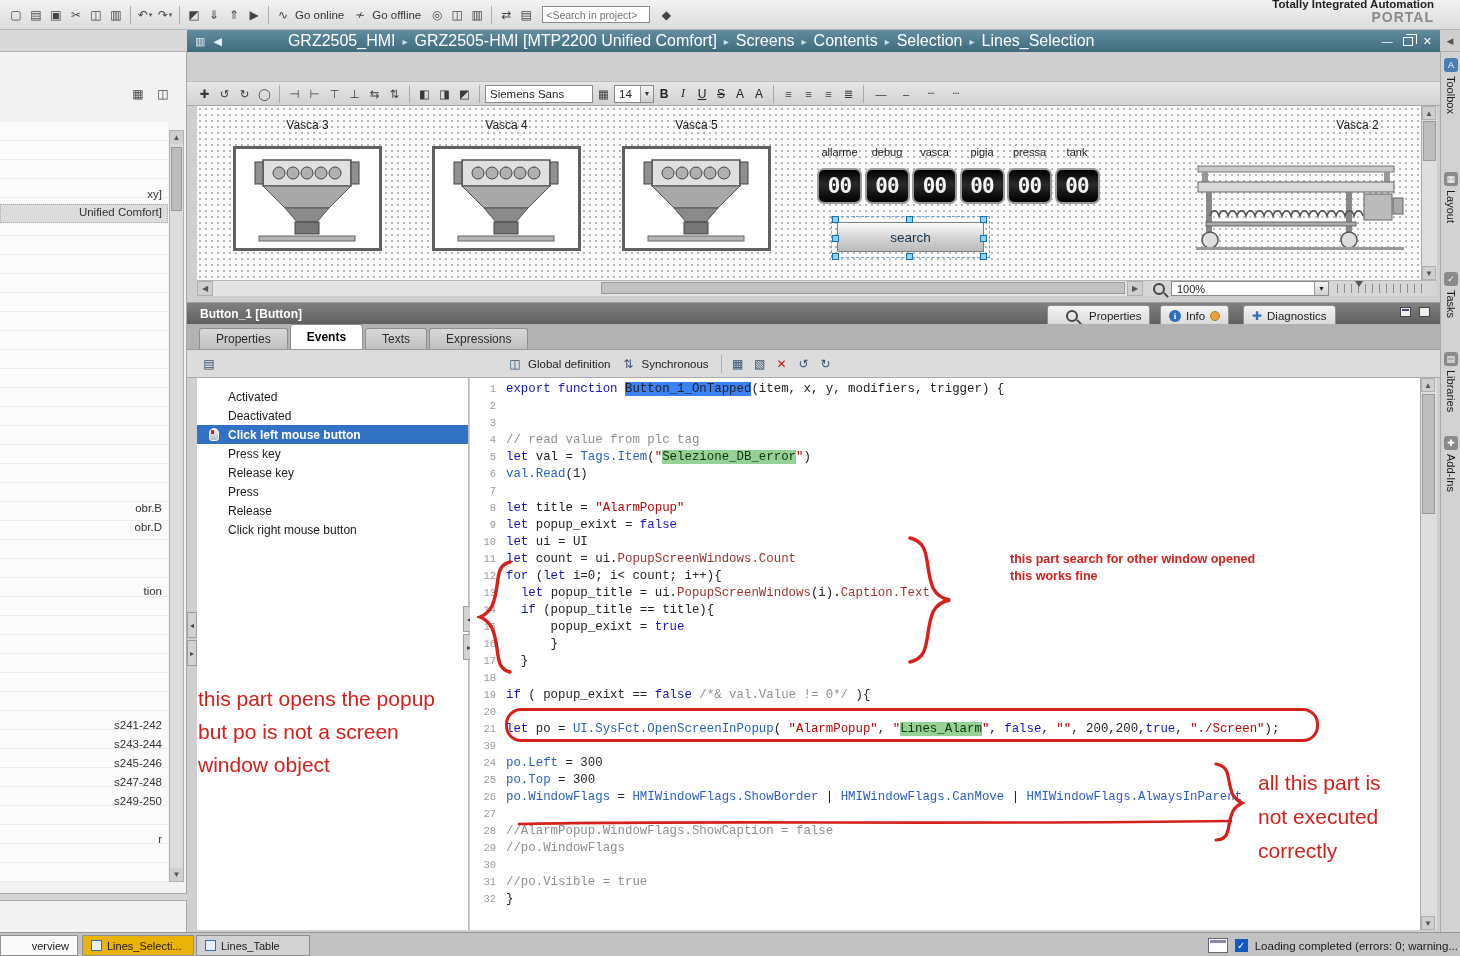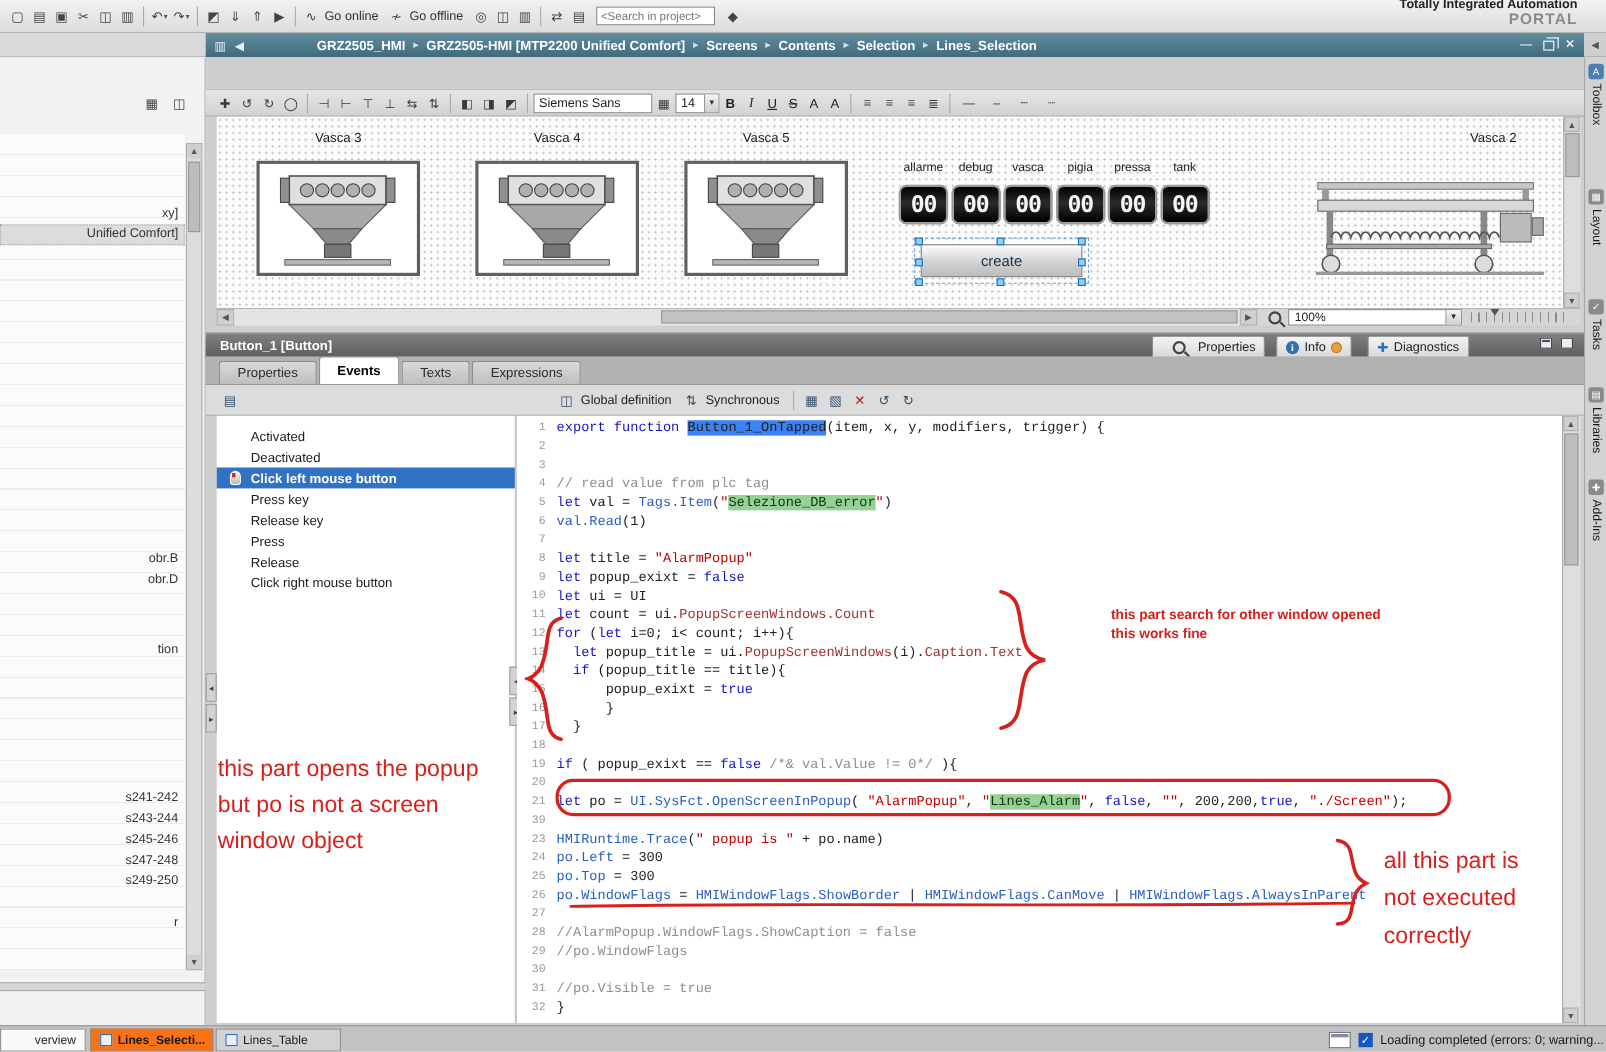--- a/index.html
+++ b/index.html
@@ -14,21 +14,21 @@
   .search-input{width:108px;height:17px;border:1px solid #8a8a8a;font-size:10.5px;padding:0 3px;color:#555;background:#fff;margin:0 6px}
   .brand{position:absolute;right:26px;top:-2px;text-align:right;line-height:13px}
   .brand .b1{font-size:11.5px;color:#222;font-weight:bold}
   .brand .b2{font-size:14px;color:#8a8a8a;font-weight:bold;letter-spacing:1px}
   
   .crumb-row{position:absolute;left:0;top:30px;width:1460px;height:22px}
   .crumb-left{position:absolute;left:0;top:0;width:187px;height:22px;background:#d9d9d9;border-bottom:1px solid #b5b5b5}
   .crumb-bar{position:absolute;left:187px;top:0;width:1253px;height:22px;background:linear-gradient(#628da0,#3f6b7c);display:flex;align-items:center;padding-left:8px;color:#fff}
   .crumb-ico{font-size:11px;color:#e8f2f6;margin-right:8px}
   .crumb-items{display:flex;align-items:center;margin-left:58px}
-  .crumb-item{font-size:12px;font-weight:bold;color:#fff;white-space:nowrap;cursor:default}
+  .crumb-item{font-size:16px;font-weight:normal;color:#fff;white-space:nowrap;cursor:default}
   .crumb-sep{font-size:10px;color:#cfe2ea;margin:0 7px}
   .win-controls{position:absolute;right:8px;top:0;height:22px;display:flex;align-items:center;gap:10px}
   .wc{color:#fff;font-size:11px;line-height:1}
   .win-restore{width:10px;height:9px;border:1.5px solid #fff;position:relative;background:transparent}
   .win-restore:before{content:"";position:absolute;left:2px;top:-4px;width:10px;height:9px;border:1.5px solid #fff;border-bottom:none;border-left:none}
   .crumb-right{position:absolute;left:1440px;top:0;width:20px;height:22px;background:#cfcfcf;border-bottom:1px solid #b0b0b0;display:flex;align-items:center;justify-content:center;font-size:9px;color:#555}
   
   .left-sidebar{position:absolute;left:0;top:52px;width:187px;height:880px;background:#f2f2f2;border-right:1px solid #a8a8a8}
   .sb-list{position:absolute;left:0;top:70px;width:168px;height:760px;background:#fbfbfb;background-image:repeating-linear-gradient(#fbfbfb 0 18px,#ececec 18px 19px)}
   .sb-top-icons{position:absolute;left:128px;top:32px;display:flex;gap:5px}
@@ -110,21 +110,21 @@
   .code-line .ln{width:36px;text-align:right;padding-right:10px;font-size:10.5px;color:#9a9a9a;flex:0 0 auto}
   .code-line .lt{white-space:pre}
   .tok-k{color:#1414c8}.tok-p{color:#222}.tok-s{color:#c00000}.tok-c{color:#8f8f8f}.tok-a{color:#2a5fc0}.tok-m{color:#a03232}
   .tok-hl{background:#3b82f6;color:#222}
   .tok-gs{background:#96d296;color:#10330f}
   .evs{position:absolute;left:1233px;top:326px;width:17px;height:552px;background:#dedede;border-left:1px solid #ababab}
   .evs .vs-thumb{top:16px;height:120px}
   
   .status-bar{position:absolute;left:0;top:932px;width:1460px;height:24px;background:#c2c2c2;border-top:1px solid #969696}
   .sb-tab{position:absolute;top:2px;height:21px;display:flex;align-items:center;gap:5px;padding:0 8px;font-size:11px;color:#1a1a1a;border:1px solid #8f8f8f;background:#d2d2d2;white-space:nowrap;overflow:hidden}
-  .sb-tab.active{background:#f97316;font-weight:bold}
+  .sb-tab.active{background:#eab308;font-weight:normal}
   .sb-tab .tico{width:11px;height:11px;border:1px solid #2f6fb5;background:#e8f0fa;flex:0 0 auto}
   .sb-overview{position:absolute;left:0;top:2px;width:78px;height:21px;background:#fafafa;border:1px solid #8f8f8f;font-size:11px;color:#1a1a1a;display:flex;align-items:center;justify-content:flex-end;padding-right:8px}
   .sb-status{position:absolute;right:2px;top:2px;height:21px;display:flex;align-items:center;gap:7px}
   .sb-winico{width:20px;height:15px;border:1px solid #667;background:#fff;position:relative}
   .sb-winico:before{content:"";position:absolute;left:1px;top:1px;right:1px;height:3px;background:#88a}
   .sb-check{width:13px;height:13px;background:#1557c0;color:#fff;font-size:10px;display:flex;align-items:center;justify-content:center}
   .sb-msg{font-size:11.5px;color:#1a1a1a;white-space:nowrap}
   
   .annotations{position:absolute;left:0;top:0;width:1460px;height:956px;pointer-events:none;z-index:50}
   .ann{position:absolute;color:#d6201c}
@@ -332,21 +332,21 @@
         <div class="counter" style="left: 667.5px; top: 62px;">00</div>
         <div class="counter-label" style="left: 715px; top: 40px;">vasca</div>
         <div class="counter" style="left: 715px; top: 62px;">00</div>
         <div class="counter-label" style="left: 762.5px; top: 40px;">pigia</div>
         <div class="counter" style="left: 762.5px; top: 62px;">00</div>
         <div class="counter-label" style="left: 810px; top: 40px;">pressa</div>
         <div class="counter" style="left: 810px; top: 62px;">00</div>
         <div class="counter-label" style="left: 857.5px; top: 40px;">tank</div>
         <div class="counter" style="left: 857.5px; top: 62px;">00</div>
         <div class="sel-dash"></div>
-        <div class="create-btn">create</div>
+        <div class="create-btn">search</div>
         <div class="handle" style="left: 635px; top: 110px;"></div>
         <div class="handle" style="left: 709px; top: 110px;"></div>
         <div class="handle" style="left: 783px; top: 110px;"></div>
         <div class="handle" style="left: 635px; top: 129px;"></div>
         <div class="handle" style="left: 783px; top: 129px;"></div>
         <div class="handle" style="left: 635px; top: 147px;"></div>
         <div class="handle" style="left: 709px; top: 147px;"></div>
         <div class="handle" style="left: 783px; top: 147px;"></div>
         <div class="obj-label" style="left: 1086px; top: 12px; width: 149px;">Vasca 2</div>
         <div style="position: absolute; left: 999px; top: 48px; width: 208px; height: 96px;"><svg width="208" height="96" viewBox="0 0 208 96">
@@ -479,21 +479,20 @@
           <div class="code-line"><span class="ln">13</span><span class="lt"><span class="tok-p">  </span><span class="tok-k">let </span><span class="tok-p">popup_title = ui.</span><span class="tok-m">PopupScreenWindows</span><span class="tok-p">(i).</span><span class="tok-m">Caption.Text</span></span></div>
           <div class="code-line"><span class="ln">14</span><span class="lt"><span class="tok-p">  </span><span class="tok-k">if </span><span class="tok-p">(popup_title == title){</span></span></div>
           <div class="code-line"><span class="ln">15</span><span class="lt"><span class="tok-p">      popup_exixt = </span><span class="tok-k">true</span></span></div>
           <div class="code-line"><span class="ln">16</span><span class="lt"><span class="tok-p">      }</span></span></div>
           <div class="code-line"><span class="ln">17</span><span class="lt"><span class="tok-p">  }</span></span></div>
           <div class="code-line"><span class="ln">18</span><span class="lt"></span></div>
           <div class="code-line"><span class="ln">19</span><span class="lt"><span class="tok-k">if </span><span class="tok-p">( popup_exixt == </span><span class="tok-k">false</span><span class="tok-p"> </span><span class="tok-c">/*&amp; val.Value != 0*/</span><span class="tok-p"> ){</span></span></div>
           <div class="code-line"><span class="ln">20</span><span class="lt"></span></div>
           <div class="code-line"><span class="ln">21</span><span class="lt"><span class="tok-k">let </span><span class="tok-p">po = </span><span class="tok-a">UI.SysFct.OpenScreenInPopup</span><span class="tok-p">( </span><span class="tok-s">"AlarmPopup"</span><span class="tok-p">, </span><span class="tok-s">"</span><span class="tok-gs">Lines_Alarm</span><span class="tok-s">"</span><span class="tok-p">, </span><span class="tok-k">false</span><span class="tok-p">, </span><span class="tok-s">""</span><span class="tok-p">, 200,200,</span><span class="tok-k">true</span><span class="tok-p">, </span><span class="tok-s">"./Screen"</span><span class="tok-p">);</span></span></div>
           <div class="code-line"><span class="ln">39</span><span class="lt"></span></div>
-          <div class="code-line"><span class="ln">23</span><span class="lt"><span class="tok-a">HMIRuntime.Trace</span><span class="tok-p">(</span><span class="tok-s">" popup is "</span><span class="tok-p"> + po.name)</span></span></div>
           <div class="code-line"><span class="ln">24</span><span class="lt"><span class="tok-a">po.Left</span><span class="tok-p"> = 300</span></span></div>
           <div class="code-line"><span class="ln">25</span><span class="lt"><span class="tok-a">po.Top</span><span class="tok-p"> = 300</span></span></div>
           <div class="code-line"><span class="ln">26</span><span class="lt"><span class="tok-a">po.WindowFlags</span><span class="tok-p"> = </span><span class="tok-a">HMIWindowFlags.ShowBorder</span><span class="tok-p"> | </span><span class="tok-a">HMIWindowFlags.CanMove</span><span class="tok-p"> | </span><span class="tok-a">HMIWindowFlags.AlwaysInParent</span></span></div>
           <div class="code-line"><span class="ln">27</span><span class="lt"></span></div>
           <div class="code-line"><span class="ln">28</span><span class="lt"><span class="tok-c">//AlarmPopup.WindowFlags.ShowCaption = false</span></span></div>
           <div class="code-line"><span class="ln">29</span><span class="lt"><span class="tok-c">//po.WindowFlags</span></span></div>
           <div class="code-line"><span class="ln">30</span><span class="lt"></span></div>
           <div class="code-line"><span class="ln">31</span><span class="lt"><span class="tok-c">//po.Visible = true</span></span></div>
           <div class="code-line"><span class="ln">32</span><span class="lt"><span class="tok-p">}</span></span></div>
         </div>

